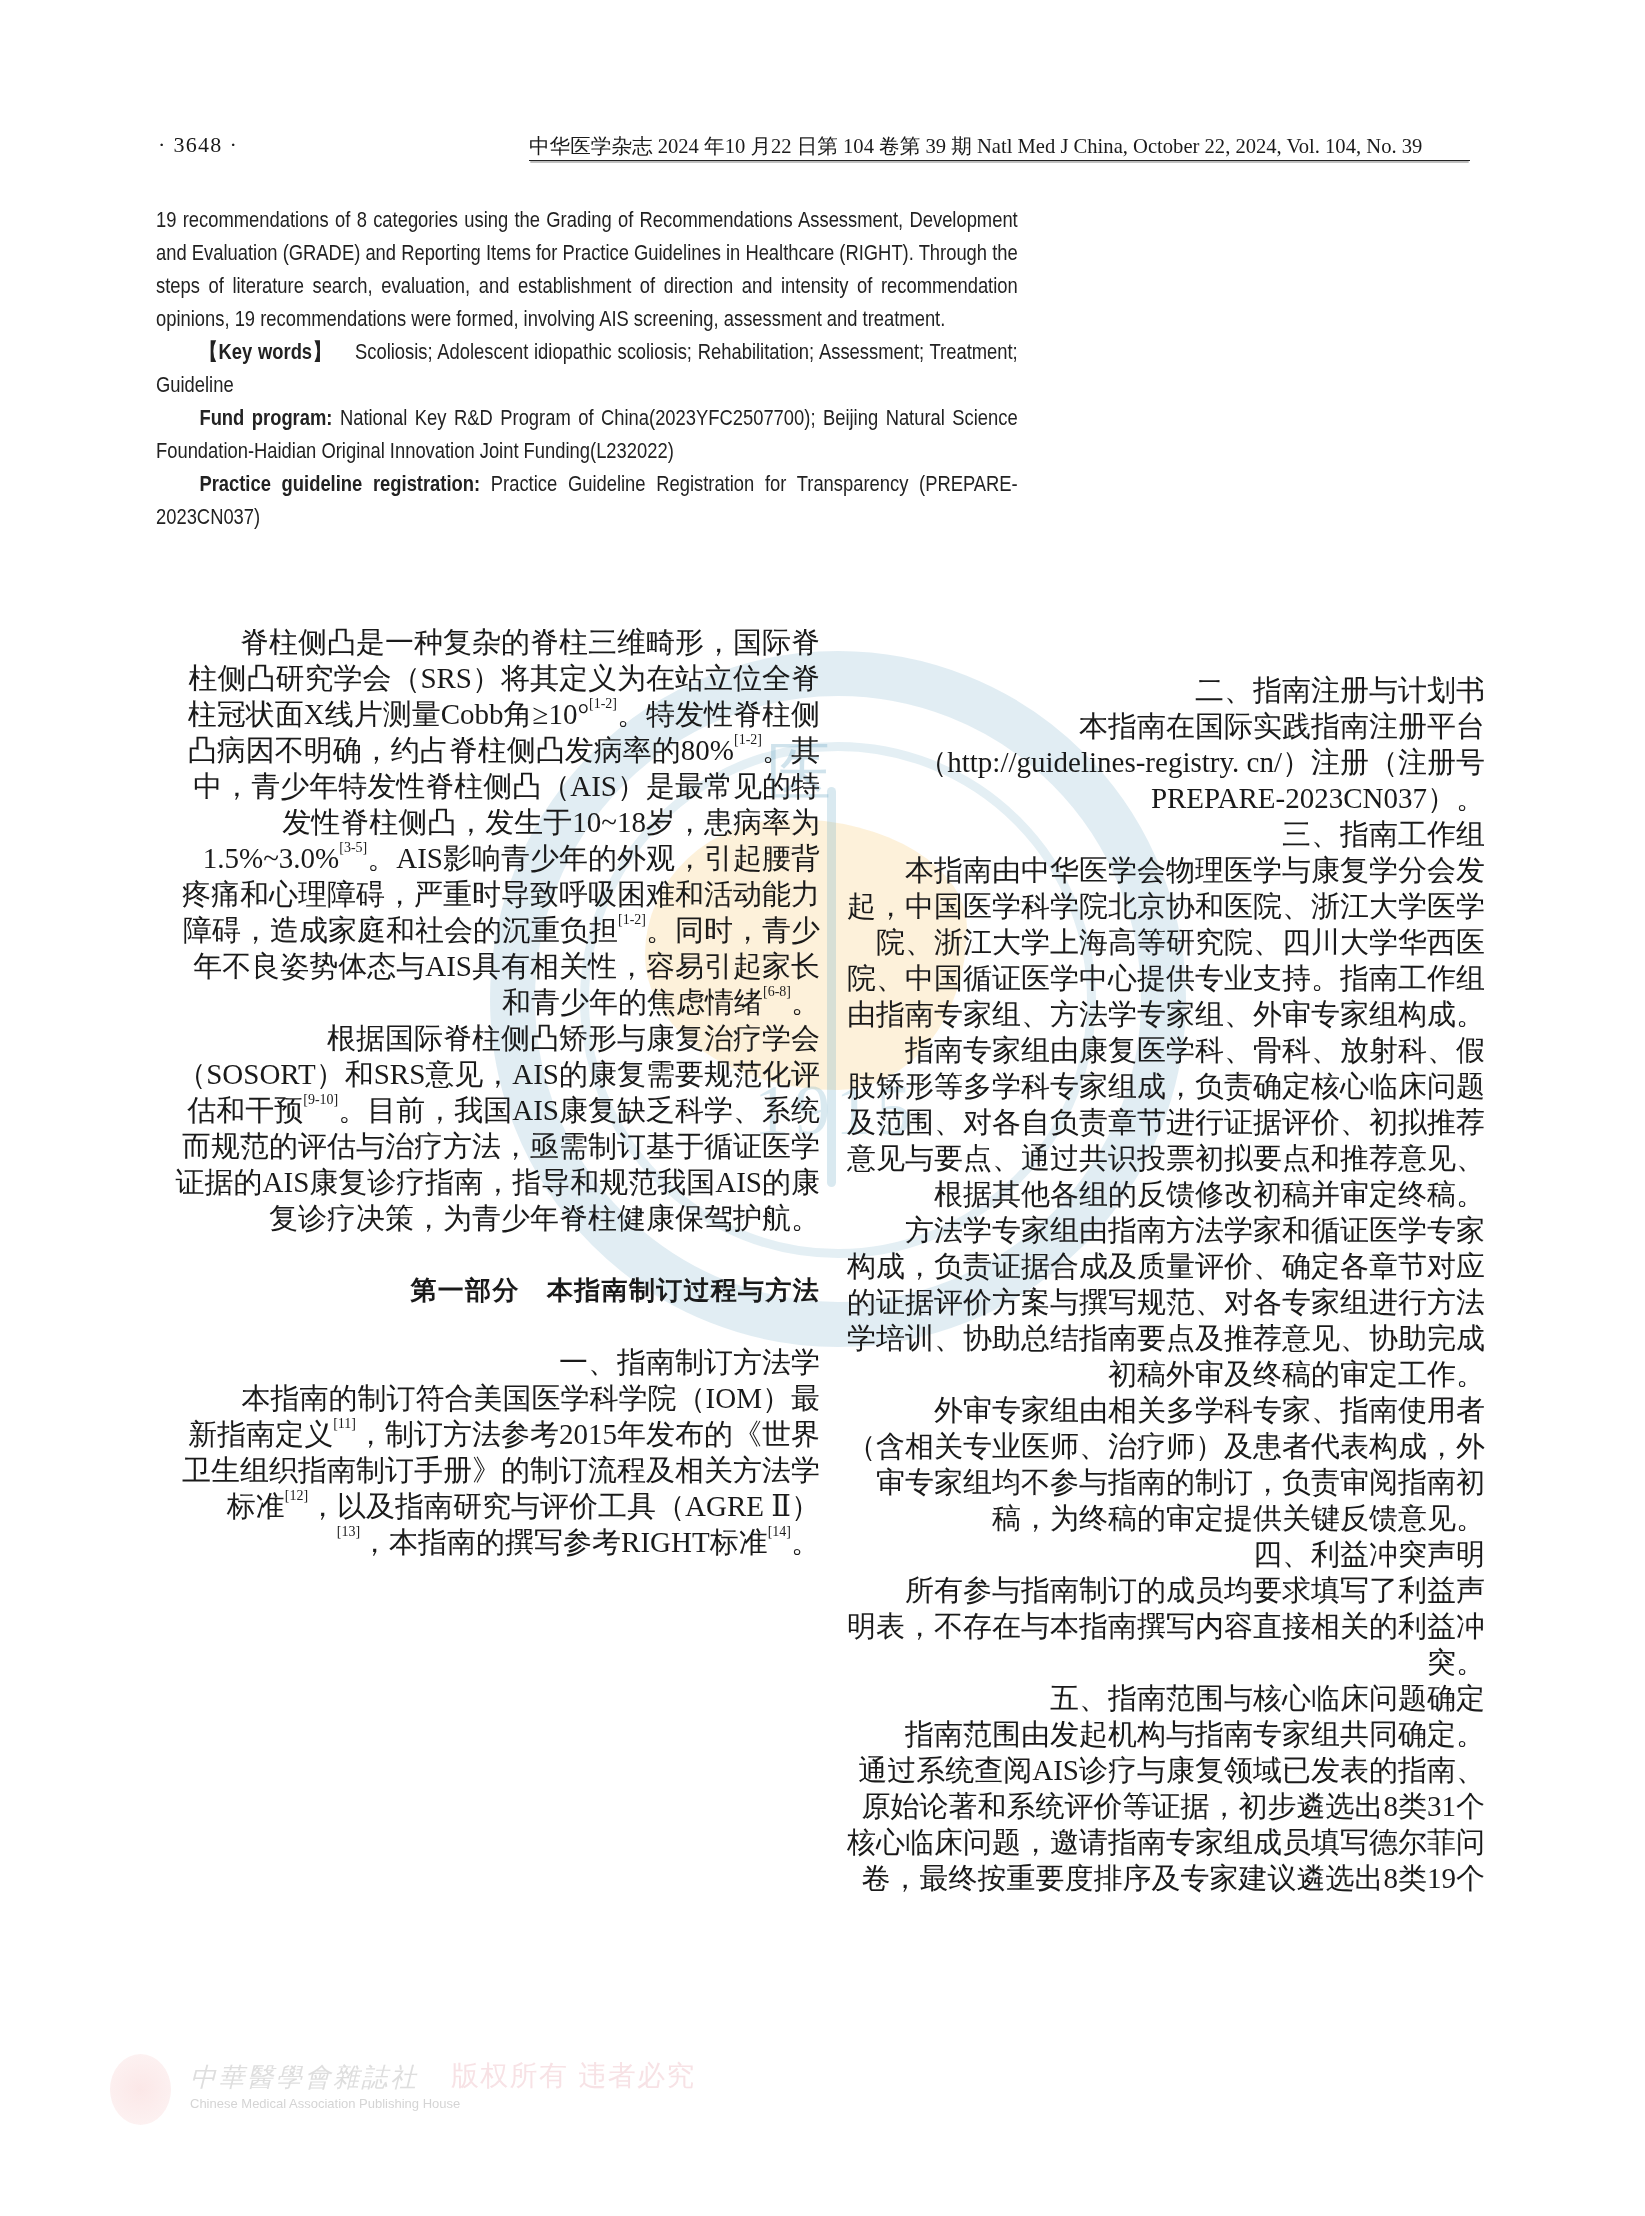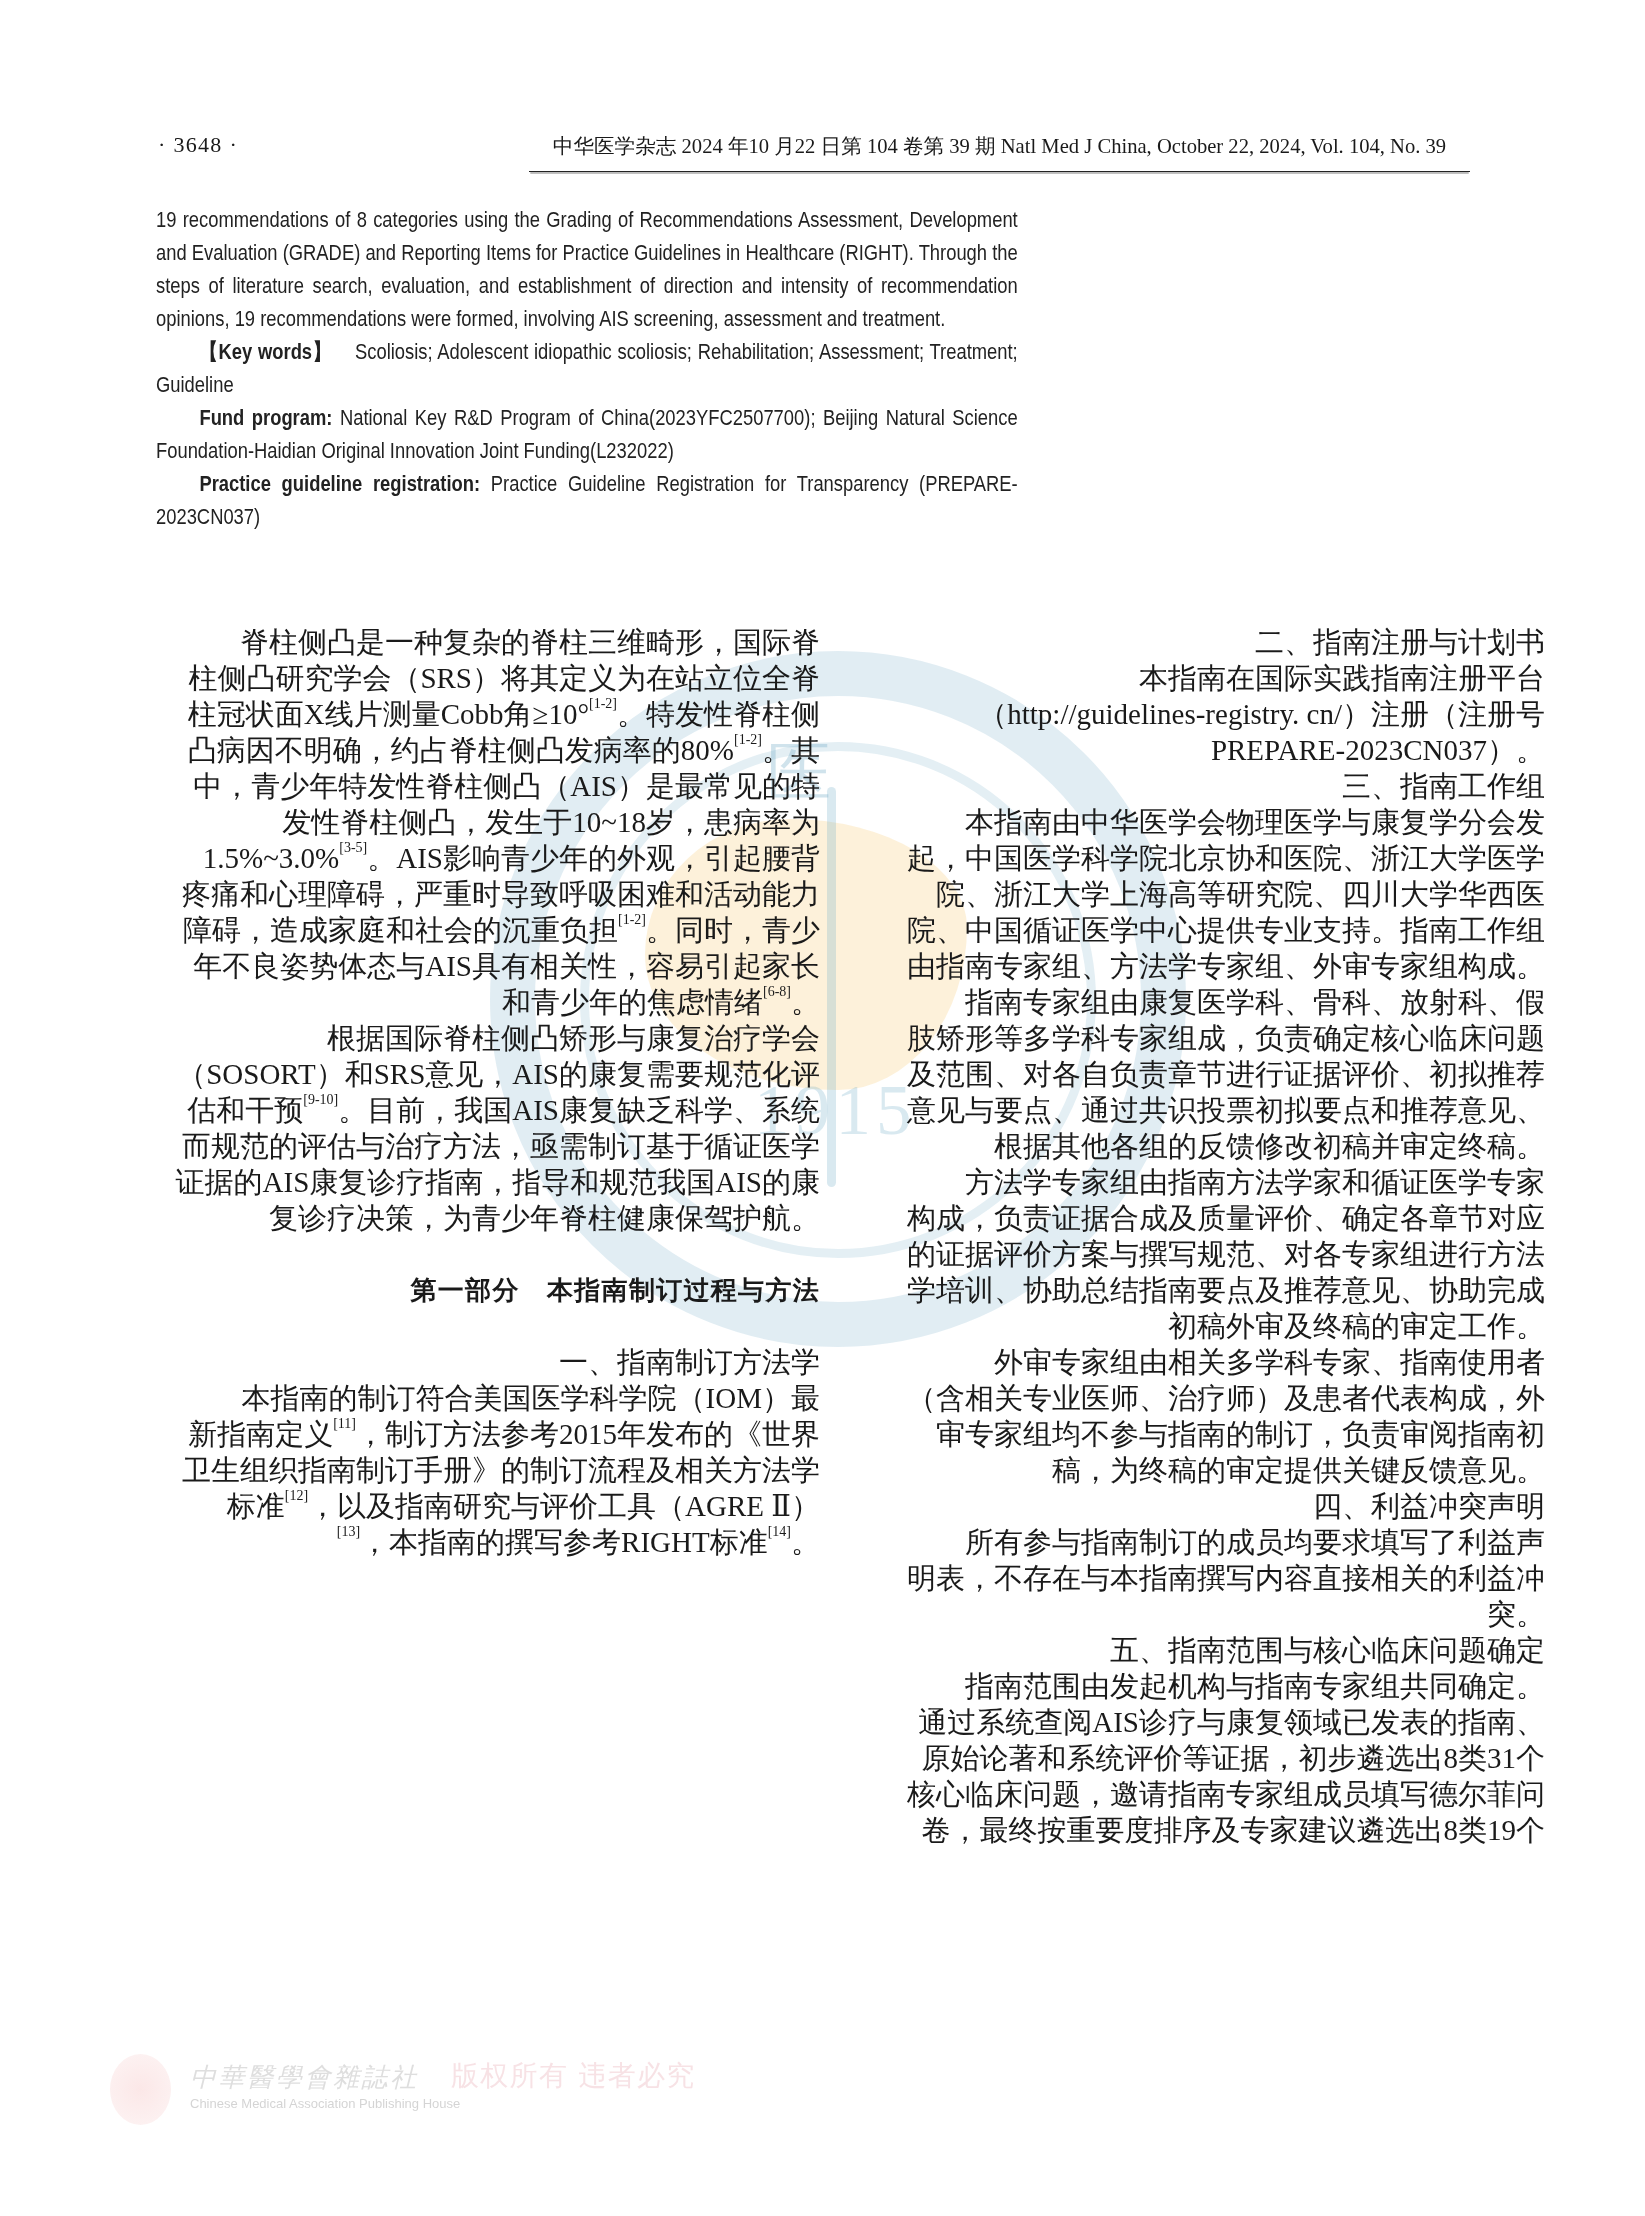--- a/index.html
+++ b/index.html
@@ -16,38 +16,38 @@
   .wm-staff { position: absolute; left: 827px; top: 787px; width: 9px; height: 400px;
               background: rgba(120,175,200,0.28); border-radius: 4.5px; }
   .wm-year { position: absolute; left: 754px; top: 1070px; font-size: 71px; color: rgba(120,175,200,0.28);
              font-family: "Liberation Serif", serif; letter-spacing: 5.2px; text-align: right; }
   .wm-char { position: absolute; left: 767px; top: 729px; font-size: 64px; color: rgba(120,175,200,0.35);
              font-family: "DejaVu Sans", sans-serif; }
 
   
   .hdr-page { position: absolute; left: 158px; top: 132px; font-size: 22px; letter-spacing: 1.3px; }
   .hdr-journal { position: absolute; left: 529px; top: 132px; width: 941px; font-size: 20.6px;
-                 text-align: center; white-space: nowrap; padding-bottom: 11px;
+                 text-align: left; white-space: nowrap; padding-bottom: 0;
                  border-bottom: 1.9px solid #222; box-shadow: 0 3.2px 0 -1.3px #bbb; }
 
   
   .abstract { position: absolute; left: 156px; top: 203px; width: 1032px; font-size: 22px; line-height: 33px;
               font-family: "Liberation Sans", "DejaVu Sans", sans-serif; color: #222;
               transform: scaleX(0.835); transform-origin: left top; text-align: justify; }
   .abstract p { margin: 0; }
   .abstract .ind { text-indent: 52px; }
   .abstract b { font-weight: bold; }
 
   
   .col { position: absolute; top: 624px; width: 645px; font-size: 29px; line-height: 36px;
          text-align: justify; }
   .col p { margin: 0; text-align: right; }
   .col .ind { text-indent: 57px; }
   .col-left { left: 175px; }
-  .col-right { left: 900px; width: 645px; }
+  .col-right { left: 840px; width: 645px; margin-top: 48px; }
   .sec-head { font-family: "DejaVu Sans", "Liberation Sans", sans-serif; font-weight: bold; font-size: 26px;
               text-align: left; padding-left: 94px; margin: 36px 0 36px 0 !important; letter-spacing: 1.3px; }
   sup { font-size: 14px; vertical-align: top; line-height: 1; position: relative; top: 1.3px; }
 
   
   .foot-logo { position: absolute; left: 110px; top: 2054px; width: 61px; height: 71px;
                border-radius: 50%; background: radial-gradient(circle, rgba(240,160,160,0.25), rgba(240,170,170,0.12)); }
   .foot-cn { position: absolute; left: 190px; top: 2060px; font-size: 26px; color: rgba(160,160,160,0.35);
              font-family: "DejaVu Serif", serif; font-style: italic; letter-spacing: 2.6px; }
   .foot-en { position: absolute; left: 190px; top: 2096px; font-size: 13px; color: rgba(160,160,160,0.45);

